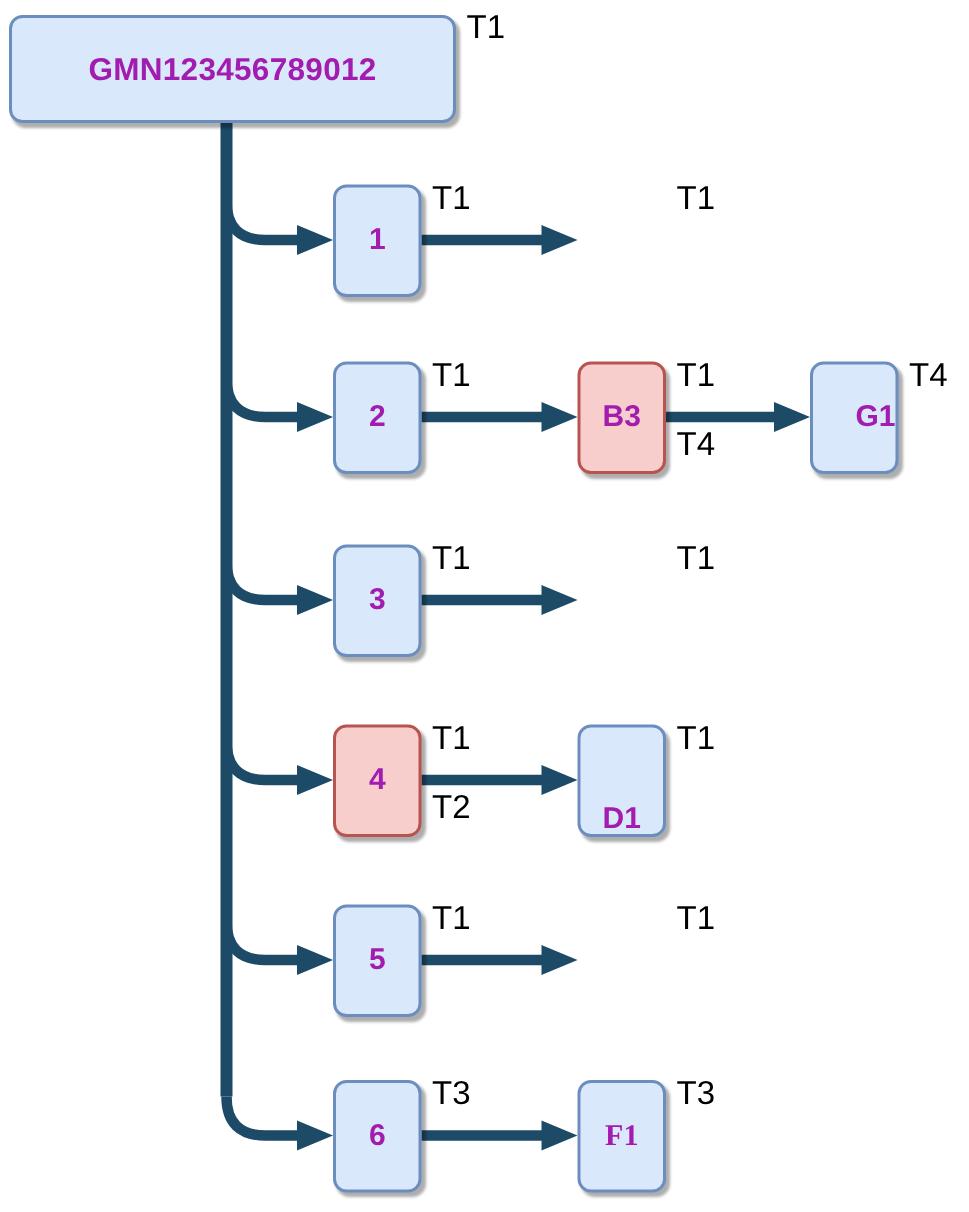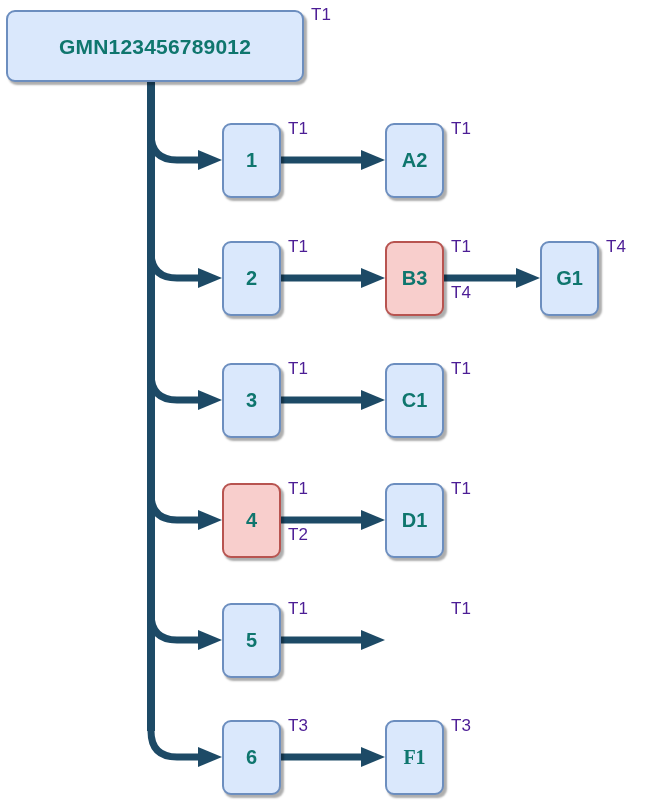--- a/index.html
+++ b/index.html
@@ -25,29 +25,29 @@
     box-shadow: 2.5px 3px 2px rgba(0,0,0,0.32);
   }
   .node.red {
     background: var(--red-fill, #f8cecc);
     border-color: var(--red-border, #b85450);
     align-items: center;
   }
   .node-label {
     font-weight: bold;
     font-size: 20px;
-    color: #0f766e;
+    color: #a21caf;
     line-height: 1;
   }
   .root-label { font-size: 21px; letter-spacing: 0.2px; }
   .tag {
     position: absolute;
     z-index: 3;
-    font-size: 17px;
-    color: #4c1d95;
+    font-size: 22px;
+    color: #000000;
     line-height: 1.15;
     white-space: nowrap;
   }
 </style>
 </head>
 <body>
 
 <div id="stage">
   <svg width="646" height="808" viewBox="0 0 646 808" aria-hidden="true">
       <path d="M 151 80 L 151 731" stroke="#1d4a66" stroke-width="8" fill="none"></path>
@@ -79,50 +79,44 @@
       <polygon points="385,757 361,747 361,767" fill="#1d4a66"></polygon>
     </svg>
 
   <div class="node root" style="left:6px; top:10px; width:298px; height:72px;">
     <span class="node-label root-label">GMN123456789012</span>
   </div>
   <div class="tag" style="left:311px; top:5px;">T1</div>
 <div class="node" style="left: 222px; top: 122.5px; width: 59px; height: 75px;">
       <span class="node-label">1</span>
     </div>
-    <div class="node" style="left: 385px; top: 122.5px; width: 59px; height: 75px;">
-      <span class="node-label">A2</span>
-    </div>
     <div class="tag" style="left: 288px; top: 118.5px;">T1</div>
     <div class="tag" style="left: 451px; top: 118.5px;">T1</div>
     <div class="node" style="left: 222px; top: 240.5px; width: 59px; height: 75px;">
       <span class="node-label">2</span>
     </div>
     <div class="node red" style="left: 385px; top: 240.5px; width: 59px; height: 75px;">
       <span class="node-label">B3</span>
     </div>
-    <div class="node" style="left: 540px; top: 240.5px; width: 59px; height: 75px;">
+    <div class="node" style="left: 540px; top: 240.5px; width: 59px; height: 75px; justify-content: flex-end;">
       <span class="node-label">G1</span>
     </div>
     <div class="tag" style="left: 288px; top: 236.5px;">T1</div>
     <div class="tag" style="left: 451px; top: 236.5px;">T1</div>
     <div class="tag" style="left: 451px; top: 283px;">T4</div>
     <div class="tag" style="left: 606px; top: 236.5px;">T4</div>
     <div class="node" style="left: 222px; top: 362.5px; width: 59px; height: 75px;">
       <span class="node-label">3</span>
     </div>
-    <div class="node" style="left: 385px; top: 362.5px; width: 59px; height: 75px;">
-      <span class="node-label">C1</span>
-    </div>
     <div class="tag" style="left: 288px; top: 358.5px;">T1</div>
     <div class="tag" style="left: 451px; top: 358.5px;">T1</div>
     <div class="node red" style="left: 222px; top: 482.5px; width: 59px; height: 75px;">
       <span class="node-label">4</span>
     </div>
-    <div class="node" style="left: 385px; top: 482.5px; width: 59px; height: 75px;">
+    <div class="node" style="left: 385px; top: 482.5px; width: 59px; height: 75px; align-items: flex-end;">
       <span class="node-label">D1</span>
     </div>
     <div class="tag" style="left: 288px; top: 478.5px;">T1</div>
     <div class="tag" style="left: 288px; top: 525px;">T2</div>
     <div class="tag" style="left: 451px; top: 478.5px;">T1</div>
     <div class="node" style="left: 222px; top: 602.5px; width: 59px; height: 75px;">
       <span class="node-label">5</span>
     </div>
     <div class="tag" style="left: 288px; top: 598.5px;">T1</div>
     <div class="tag" style="left: 451px; top: 598.5px;">T1</div>

